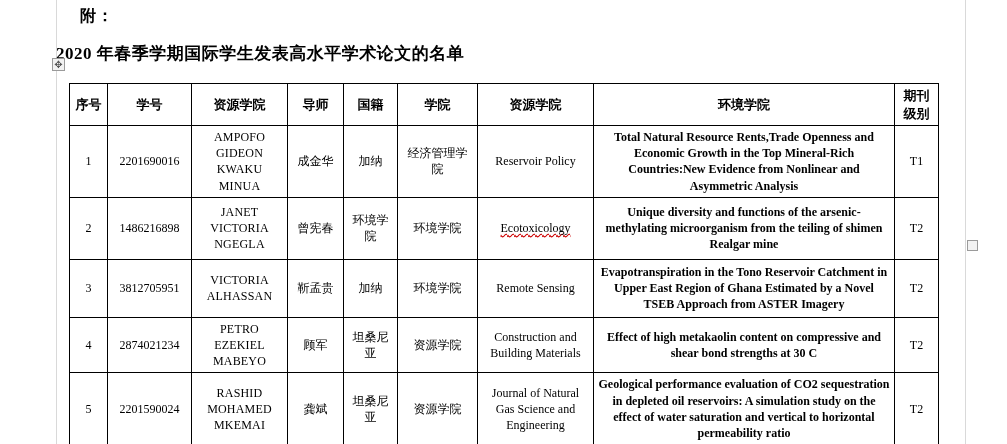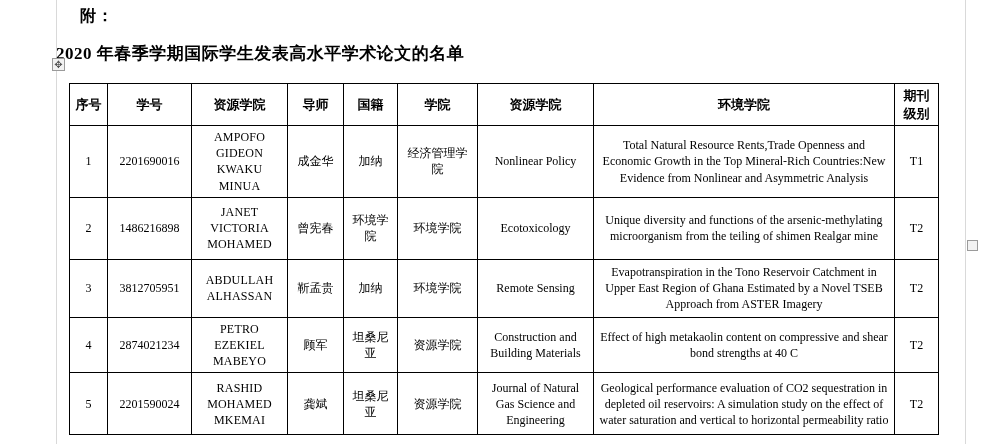--- a/index.html
+++ b/index.html
@@ -113,23 +113,25 @@
     font-weight: bold;
     font-size: 13px;
     height: 34px;
   }
   td.num { font-size: 12.5px; }
   td.sid { font-size: 12.5px; }
   td.name { font-size: 12.5px; letter-spacing: 0.2px; }
   td.paper {
     font-size: 12.5px;
     line-height: 1.5;
+    font-weight: bold;
   }
   td.journal { font-size: 12.5px; }
   .u-wave {
+    text-decoration: underline;
     text-decoration-color: #c00;
     text-decoration-style: wavy;
     text-decoration-skip-ink: none;
   }
   .row-h1 { height: 62px; }
   .row-h2 { height: 62px; }
   .row-h3 { height: 58px; }
   .row-h4 { height: 52px; }
   .row-h5 { height: 62px; }
 </style>
@@ -176,55 +178,55 @@
       </tr>
     </thead>
     <tbody>
       <tr class="row-h1">
         <td class="num">1</td>
         <td class="sid">2201690016</td>
         <td class="name">AMPOFO GIDEON KWAKU MINUA</td>
         <td>成金华</td>
         <td>加纳</td>
         <td>经济管理学院</td>
-        <td class="journal">Nonlinear Policy</td>
+        <td class="journal">Reservoir Policy</td>
         <td class="paper">Total Natural Resource Rents,Trade Openness and Economic Growth in the Top Mineral-Rich Countries:New Evidence from Nonlinear and Asymmetric Analysis</td>
         <td>T1</td>
       </tr>
       <tr class="row-h2">
         <td class="num">2</td>
         <td class="sid">1486216898</td>
-        <td class="name">JANET VICTORIA MOHAMED</td>
+        <td class="name">JANET VICTORIA NGEGLA</td>
         <td>曾宪春</td>
         <td>环境学院</td>
         <td>环境学院</td>
         <td class="journal u-wave">Ecotoxicology</td>
         <td class="paper">Unique diversity and functions of the arsenic-methylating microorganism from the teiling of shimen Realgar mine</td>
         <td>T2</td>
       </tr>
       <tr class="row-h3">
         <td class="num">3</td>
         <td class="sid">3812705951</td>
-        <td class="name">ABDULLAH ALHASSAN</td>
+        <td class="name">VICTORIA ALHASSAN</td>
         <td>靳孟贵</td>
         <td>加纳</td>
         <td>环境学院</td>
         <td class="journal">Remote Sensing</td>
         <td class="paper">Evapotranspiration in the Tono Reservoir Catchment in Upper East Region of Ghana Estimated by a Novel TSEB Approach from ASTER Imagery</td>
         <td>T2</td>
       </tr>
       <tr class="row-h4">
         <td class="num">4</td>
         <td class="sid">2874021234</td>
         <td class="name">PETRO EZEKIEL MABEYO</td>
         <td>顾军</td>
         <td>坦桑尼亚</td>
         <td>资源学院</td>
         <td class="journal">Construction and Building Materials</td>
-        <td class="paper">Effect of high metakaolin content on compressive and shear bond strengths at 40 C</td>
+        <td class="paper">Effect of high metakaolin content on compressive and shear bond strengths at 30 C</td>
         <td>T2</td>
       </tr>
       <tr class="row-h5">
         <td class="num">5</td>
         <td class="sid">2201590024</td>
         <td class="name">RASHID MOHAMED MKEMAI</td>
         <td>龚斌</td>
         <td>坦桑尼亚</td>
         <td>资源学院</td>
         <td class="journal">Journal of Natural Gas Science and Engineering</td>

